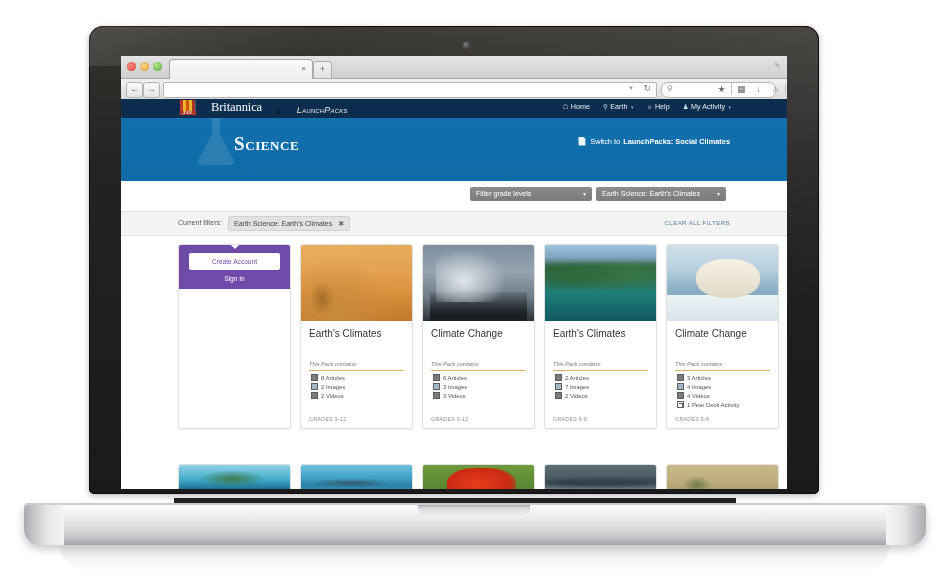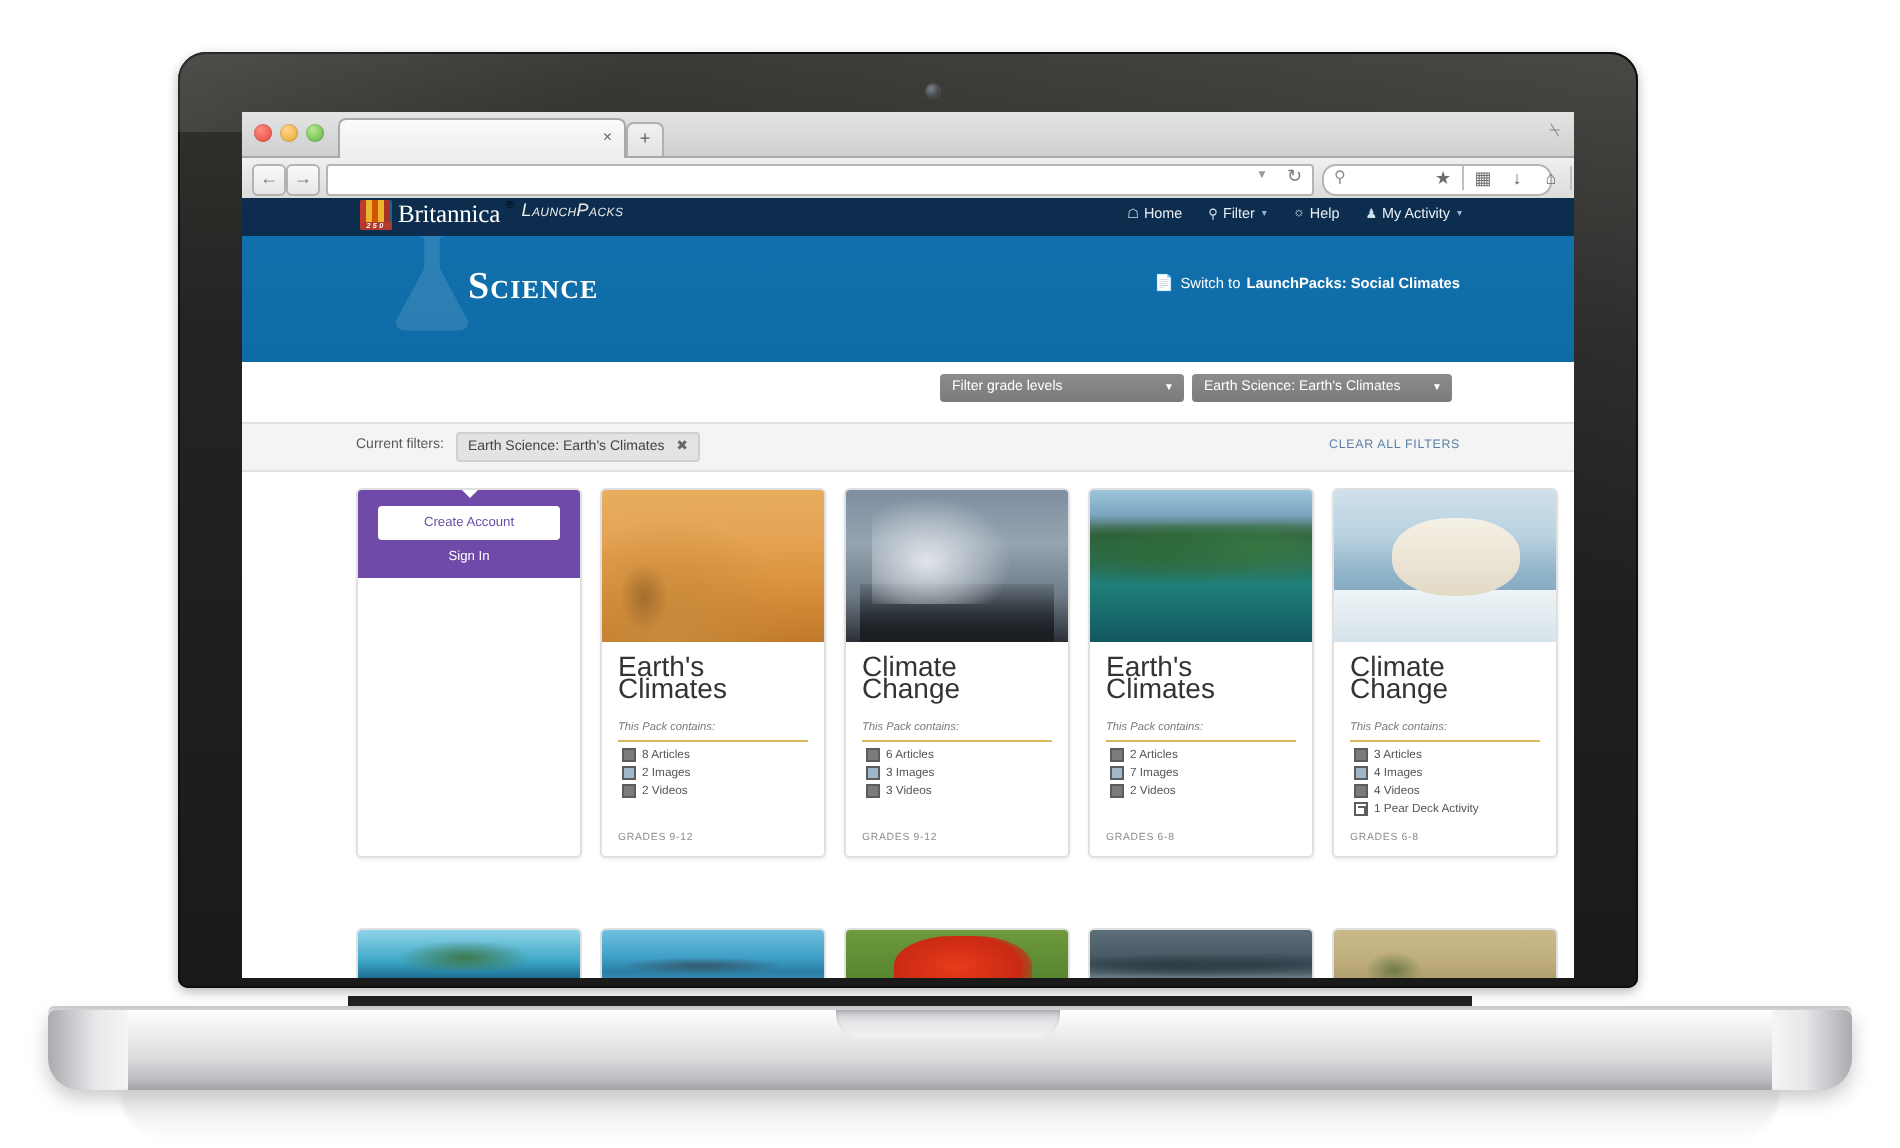--- a/index.html
+++ b/index.html
@@ -136,21 +136,21 @@
   .tool-icons{position:absolute;left:592px;top:3px;display:flex;gap:0px;align-items:center;}
   .tool-ic{width:17px;text-align:center;font-size:9px;color:#6e6e6e;line-height:14px;}
   .tool-sep{width:1px;height:12px;background:#c0c0c0;margin:0 1px;}
 
   
   .page{position:absolute;left:0;top:43px;width:666px;height:390px;background:#fff;overflow:hidden;}
 
   .topbar{
     position:relative;height:19px;background:#0c2d4e;
   }
-  .brand{position:absolute;left:59px;top:1px;display:flex;align-items:flex-start;gap:3px;}
+  .brand{position:absolute;left:59px;top:1px;display:flex;align-items:flex-end;gap:15px;}
   .brand-mark{
     width:16px;height:15px;border-radius:1px;position:relative;overflow:hidden;
     background:#2e5f8a;
   }
   .bm-s{position:absolute;top:0;width:3px;height:11px;}
   .bm1{left:0;background:#c0392b;} .bm2{left:3px;background:#e8b52c;}
   .bm3{left:6px;background:#d35400;} .bm4{left:9px;background:#e8b52c;}
   .bm5{left:12px;background:#a93226;}
   .bm-num{position:absolute;bottom:0;left:0;width:16px;height:4px;background:#b03a2e;
     color:#fff;font-size:3.6px;letter-spacing:1.2px;text-align:center;line-height:4px;font-weight:bold;}
@@ -217,21 +217,21 @@
     position:relative;background:#fff;padding:10px 0 0 0;height:300px;
   }
   .cards{position:absolute;left:57px;top:8px;display:flex;gap:9px;}
 
   .card{
     width:111px;background:#fff;border:1px solid #e0e0e0;border-radius:3px;
     box-shadow:0 1px 2px rgba(0,0,0,.07);overflow:hidden;
   }
   .card-thumb{height:76px;background:#d8d8d8;position:relative;overflow:hidden;}
   .card-body{padding:7px 8px 0 8px;height:100px;position:relative;}
-  .card-title{font-size:14px;color:#333;line-height:11px;}
+  .card-title{font-size:10px;color:#333;line-height:11px;}
   .contains{
     position:absolute;left:8px;top:40px;right:8px;
     font-size:5.6px;color:#7a7a7a;font-style:italic;
   }
   .contains-rule{
     position:absolute;left:8px;top:49px;right:8px;height:1px;background:#d8b85c;
   }
   .clist{position:absolute;left:10px;top:53px;}
   .crow{display:flex;align-items:center;gap:3px;margin-bottom:2px;font-size:5.9px;color:#555;}
   .cic{width:5px;height:5px;display:inline-block;flex:0 0 auto;}
@@ -369,21 +369,21 @@
             <span class="brand-sup">®</span>
             <span class="brand-lp">LaunchPacks</span>
         </div>
         <div class="topnav">
           <span class="topnav-item">
             <span class="tn-ic">☖</span>
             <span>Home</span>
           </span>
           <span class="topnav-item">
             <span class="tn-ic">⚲</span>
-            <span>Filter</span>
+            <span>Earth</span>
             <span class="tn-car">▾</span>
           </span>
           <span class="topnav-item">
             <span class="tn-ic">☼</span>
             <span>Help</span>
           </span>
           <span class="topnav-item">
             <span class="tn-ic">♟</span>
             <span>My Activity</span>
             <span class="tn-car">▾</span>

